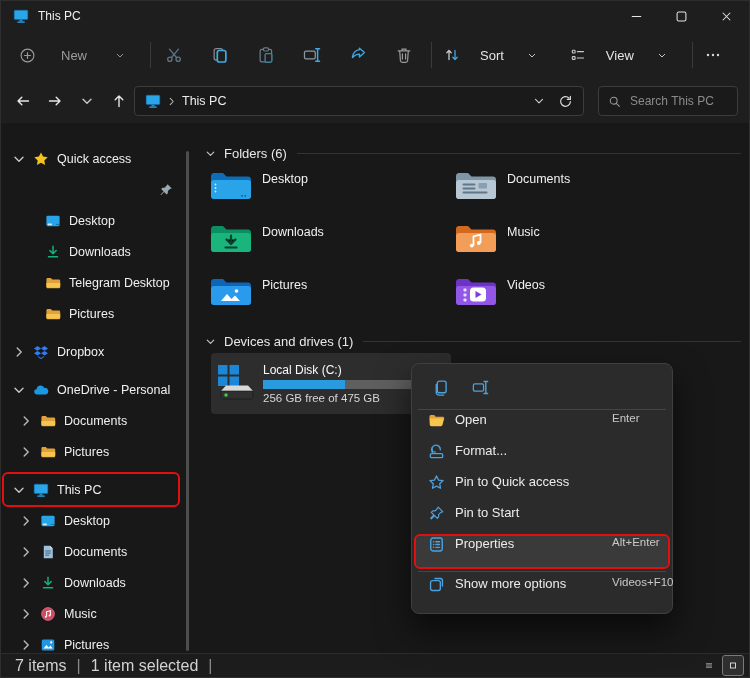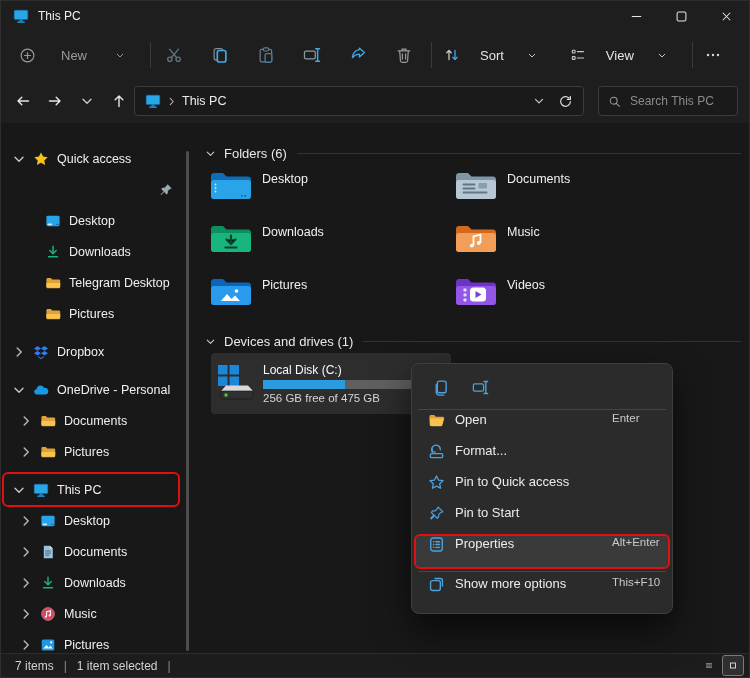--- a/index.html
+++ b/index.html
@@ -87,21 +87,21 @@
   .menu-iconbtn{width:32px;height:30px;display:flex;align-items:center;justify-content:center;border-radius:4px;background:transparent;border:0;}
   .menu-iconbtn .ic{width:17px;height:17px;}
   .menu-sep{height:1px;background:#454545;margin:2px 2px;}
   .menu-item{height:31px;display:flex;align-items:flex-start;border-radius:4px;position:relative;padding-left:12px;box-sizing:border-box;}
   .menu-item .ic{width:17px;height:17px;flex:0 0 17px;margin-right:10px;}
   .menu-label{font-size:13px;color:#ececec;white-space:nowrap;}
   .menu-shortcut{position:absolute;left:196px;font-size:11.5px;color:#c9c9c9;white-space:nowrap;}
   .menu-item[data-highlight="true"]{background:#3a3a3a;outline:2.5px solid #e01010;}
 
   
-  .statusbar{position:absolute;left:0;right:0;bottom:0;height:24px;background:#1c1c1c;border-top:1px solid #2c2c2c;display:flex;align-items:center;font-size:12px;color:#d2d2d2;padding-left:14px;gap:10px;box-sizing:border-box;text-align:center;}
+  .statusbar{position:absolute;left:0;right:0;bottom:0;height:24px;background:#1c1c1c;border-top:1px solid #2c2c2c;display:flex;align-items:center;font-size:16px;color:#d2d2d2;padding-left:14px;gap:10px;box-sizing:border-box;text-align:center;}
   .sb-pipe{color:#8a8a8a;}
   .sb-right{position:absolute;right:6px;top:2px;display:flex;gap:4px;}
   .sb-btn{width:20px;height:19px;display:flex;align-items:center;justify-content:center;border-radius:2px;background:transparent;border:0;}
   .sb-btn .ic{width:15px;height:15px;}
   .sb-btn.selected{background:#2f2f2f;outline:1px solid #7a7a7a;}
 </style>
 </head>
 <body>
 
 <div class="window">
@@ -800,21 +800,21 @@
       </div>
     <div class="menu-sep" style="margin-top:4px;margin-bottom:4px;"></div>
     <div class="menu-item">
       <span class="ic" data-icon="show-more">
           <svg viewBox="0 0 16 16" fill="none" xmlns="http://www.w3.org/2000/svg">
             <rect x="2.4" y="4.4" width="9.2" height="9.2" rx="1.8" stroke="#4aa3e0" stroke-width="1.3"></rect>
             <path d="M6.6 2.4h5a2 2 0 0 1 2 2v5" stroke="#4aa3e0" stroke-width="1.3" stroke-linecap="round"></path>
           </svg>
         </span>
       <span class="menu-label">Show more options</span>
-      <span class="menu-shortcut">This+F10</span>
+      <span class="menu-shortcut">Videos+F10</span>
     </div>
   </div>
 
   <div class="statusbar">
     <span>7 items</span>
     <span class="sb-pipe">|</span>
     <span>1 item selected</span>
     <span class="sb-pipe">|</span>
     <div class="sb-right">
 

